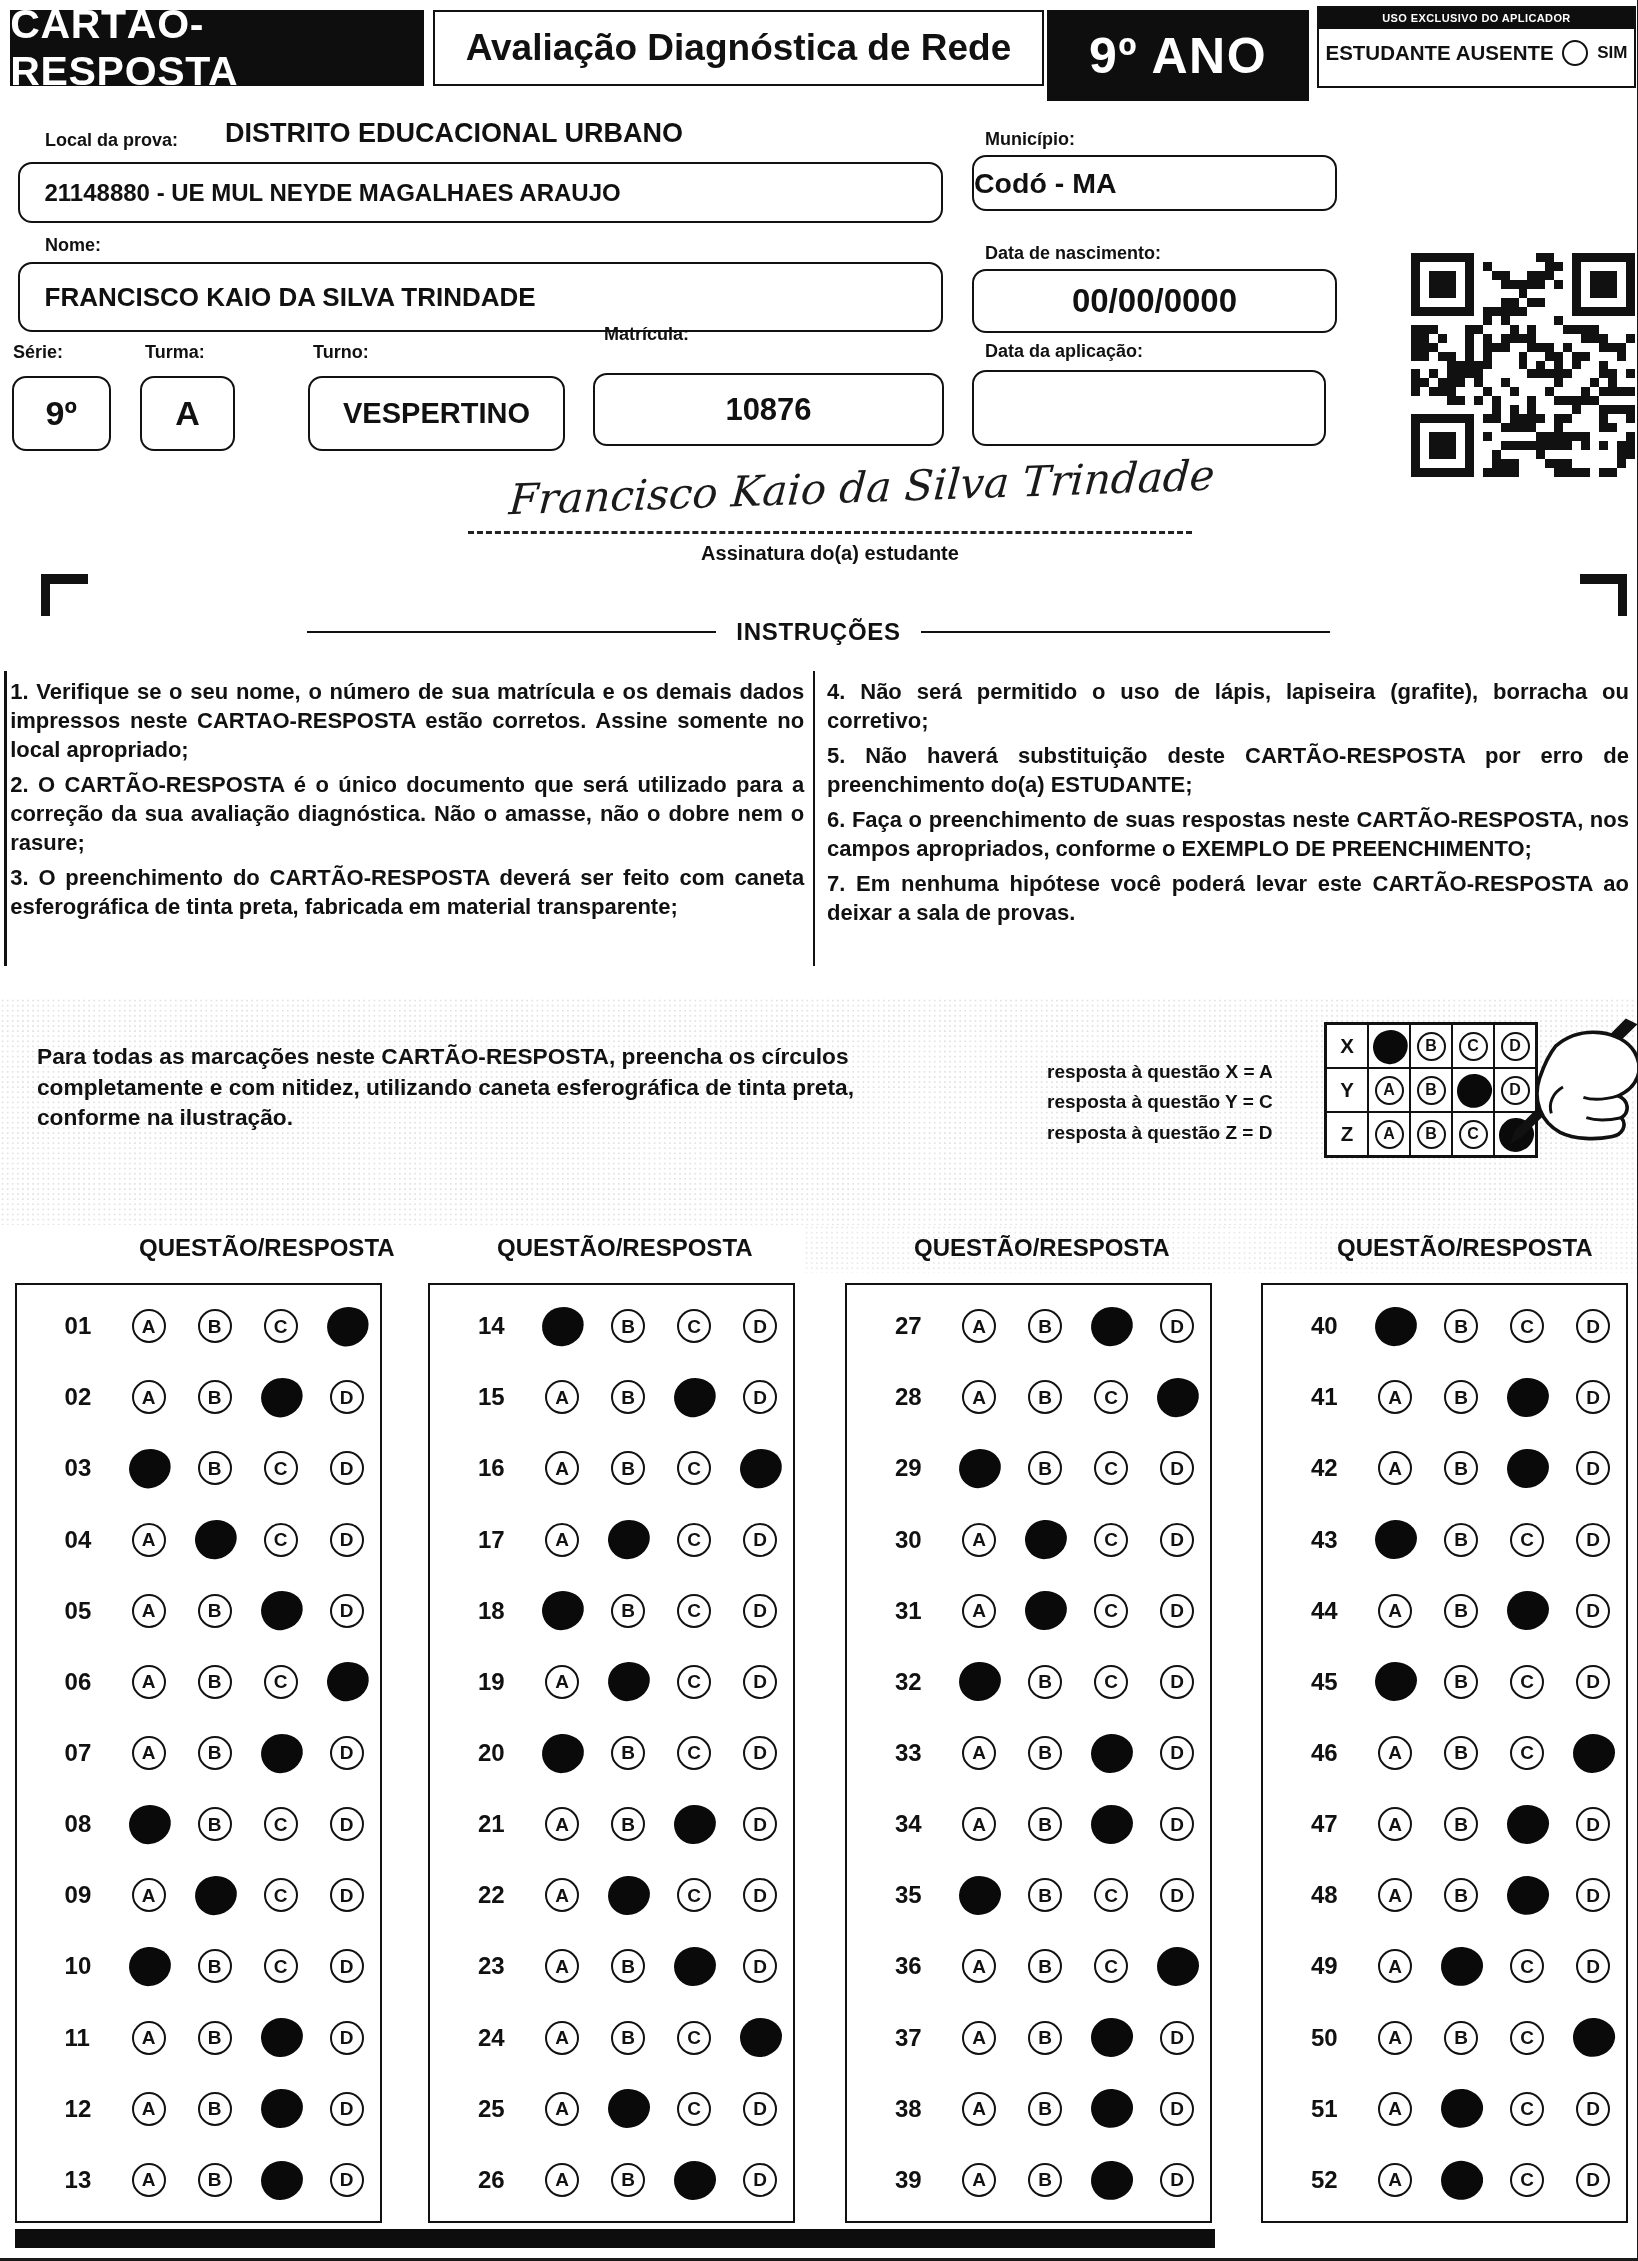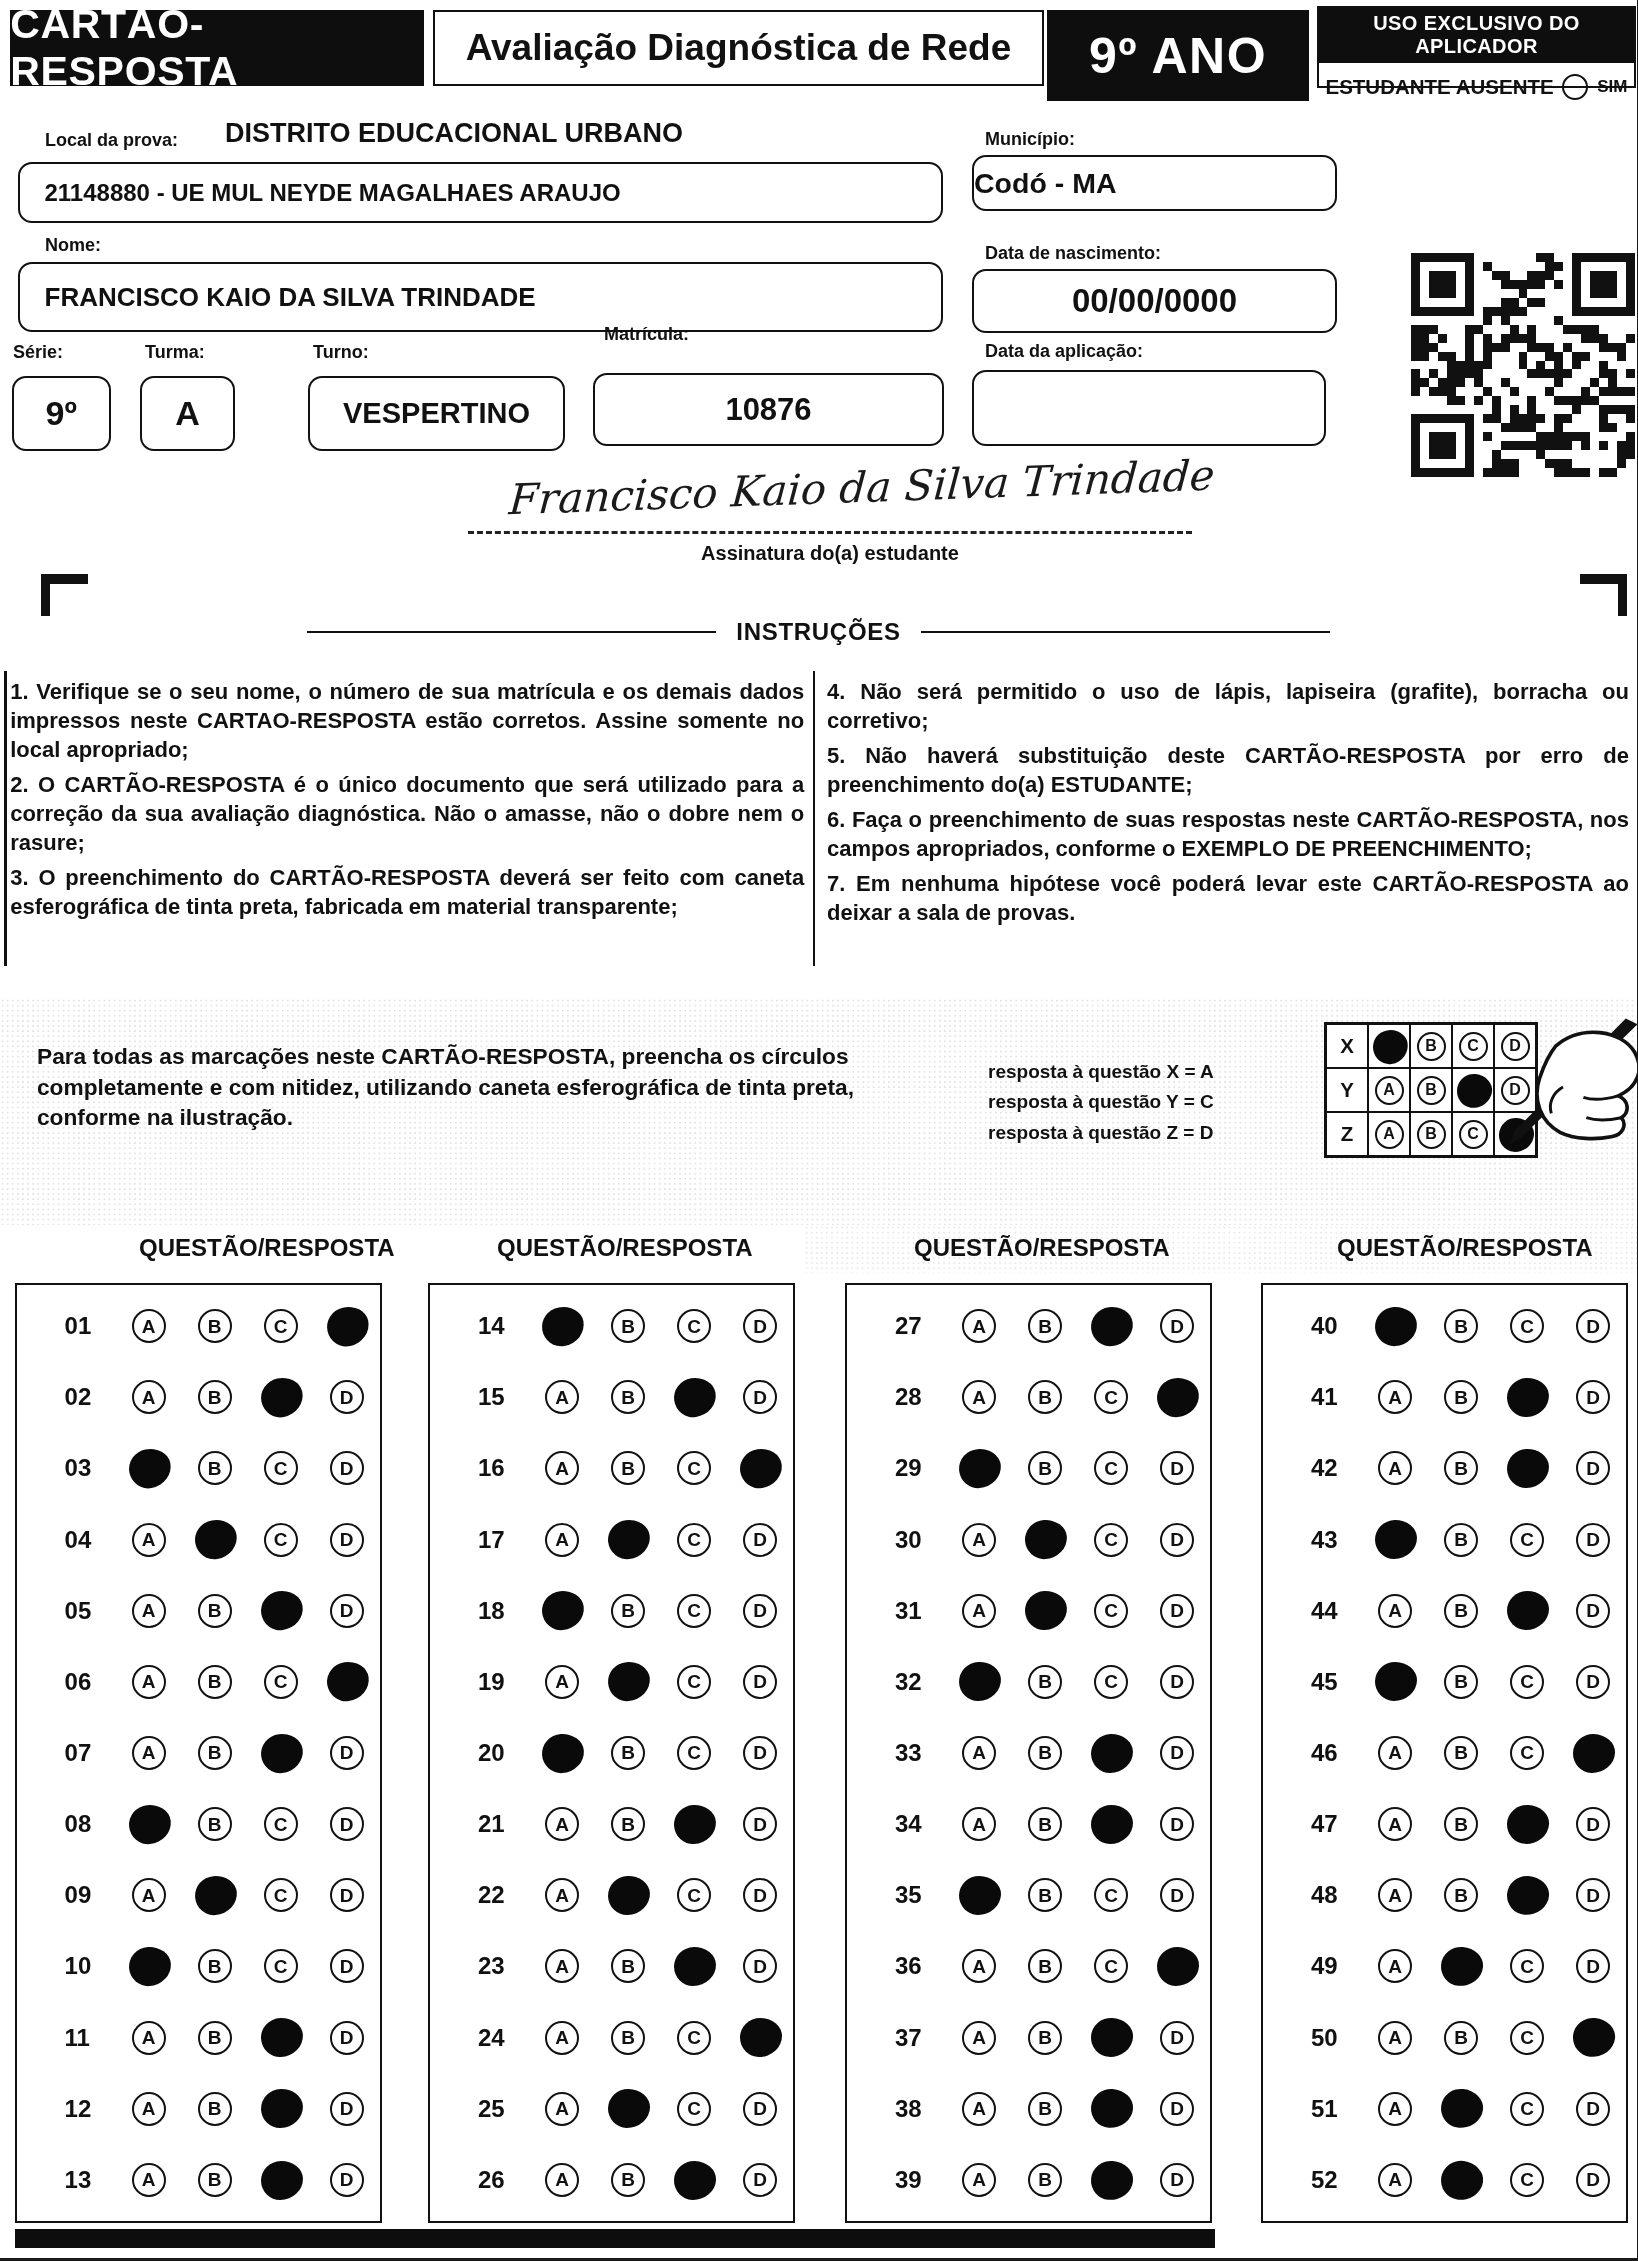--- a/index.html
+++ b/index.html
@@ -8,21 +8,21 @@
   .page { position:relative; width:1639px; height:2261px; background:#fff; overflow:hidden;
           border-right:2.2px solid #1a1a1a; border-bottom:3.7px solid #1a1a1a; }
   .black-box { position:absolute; background:#0e0e0e; color:#fff; display:flex; align-items:center; justify-content:center; font-weight:bold; }
 
   
   #card-title { left:10.2px; top:10.2px; width:414px; height:76px; font-size:41px; letter-spacing:0.7px; }
   #exam-title { position:absolute; left:433px; top:10.2px; width:611px; height:76px; border:2.2px solid #111;
                 display:flex; align-items:center; justify-content:center; font-weight:bold; font-size:37px; }
   #grade-box  { left:1047px; top:10.2px; width:262px; height:91px; font-size:50px; letter-spacing:1.5px; }
   #applicator-box { position:absolute; left:1317px; top:5.8px; width:319px; height:82px; border:2.2px solid #111; background:#fff; }
-  #applicator-bar { background:#0e0e0e; color:#fff; font-size:20px; font-weight:bold; text-align:center; padding:4.4px 0; letter-spacing:0.4px; }
+  #applicator-bar { background:#0e0e0e; color:#fff; font-size:11px; font-weight:bold; text-align:center; padding:4.4px 0; letter-spacing:0.4px; }
   #absent-row { display:flex; align-items:center; justify-content:center; gap:8.8px; height:48px; font-weight:bold; font-size:20.5px; }
   #absent-circle { width:26px; height:26px; border:2.2px solid #111; border-radius:50%; display:inline-block; }
   #absent-sim { font-size:17px; }
 
   
   .flabel { position:absolute; font-size:18px; font-weight:bold; }
   .fbox { position:absolute; border:2.2px solid #111; border-radius:14px; background:#fff;
           display:flex; align-items:center; font-weight:bold; }
   #local-label      { left:45px;  top:130px; }
   #local-value      { position:absolute; left:225px; top:118px; font-size:27px; font-weight:bold; }
@@ -65,21 +65,21 @@
   #instr-right { position:absolute; left:827px; top:677px; width:802px; }
   .instr-item { font-size:22px; font-weight:bold; line-height:1.32; text-align:justify; margin-bottom:5.8px; }
 
   
   .halftone { position:absolute; background-image:radial-gradient(#9a9a9a 0.8px, transparent 1px); background-size:5.1px 5.1px; pointer-events:none; }
   #band1 { left:0; top:998px; width:1639px; height:227px; opacity:.28; }
   #band2 { left:804px; top:1225px; width:835px; height:48px; opacity:.22; }
 
   
   #example-text   { position:absolute; left:37px; top:1041px; width:855px; font-size:22.7px; font-weight:bold; line-height:1.35; }
-  #example-legend { position:absolute; left:988px; top:1057px; font-size:19px; font-weight:bold; line-height:1.6; }
+  #example-legend { position:absolute; left:1047px; top:1057px; font-size:19px; font-weight:bold; line-height:1.6; }
   #example-grid { position:absolute; left:1324px; top:1022px; border:2.2px solid #111; background:#fff;
                   display:grid; grid-template-columns:repeat(5,42px); grid-auto-rows:44px; }
   .ex-cell { border:1.5px solid #111; display:flex; align-items:center; justify-content:center; background:#fff; }
   .ex-label { font-weight:bold; font-size:20.5px; }
   #hand { position:absolute; left:1446px; top:1014px; width:193px; height:168px; pointer-events:none; }
 
   
   .bubble { position:relative; width:34px; height:34px; border:2.9px solid #111; border-radius:50%;
             display:flex; align-items:center; justify-content:center; flex:none; }
   .bubble i { font-style:normal; font-weight:bold; font-size:19px; line-height:1; }

